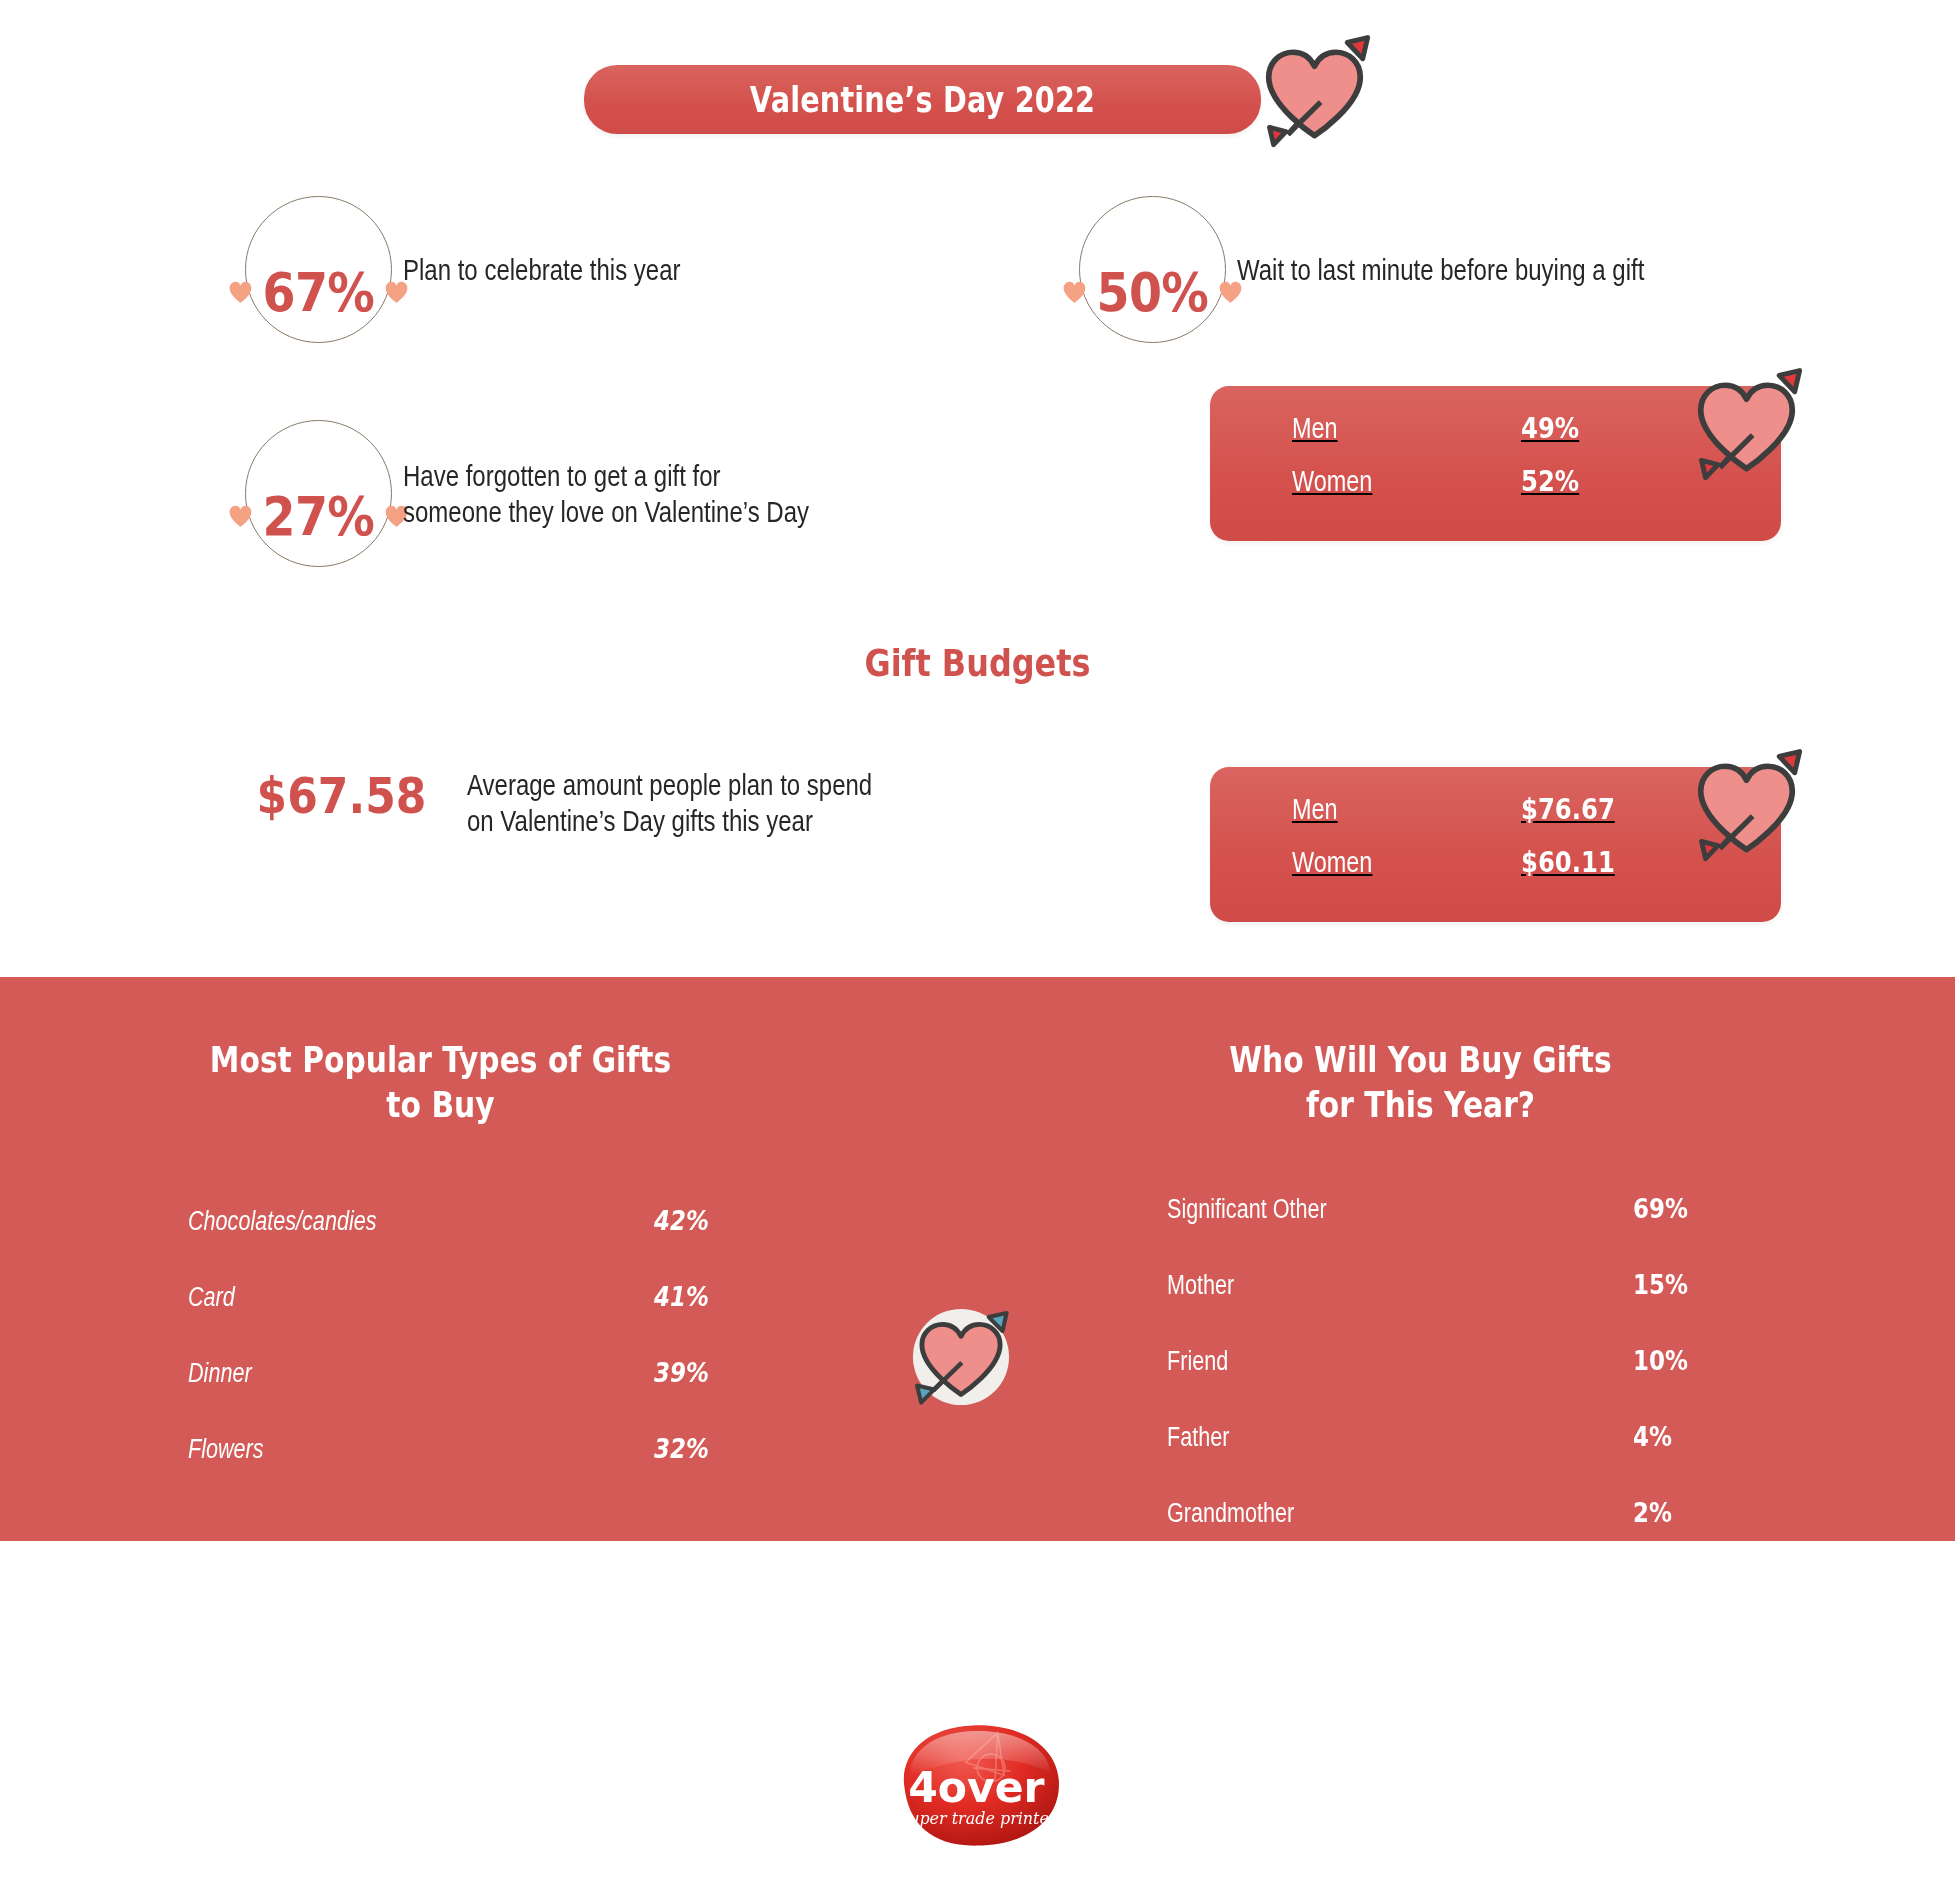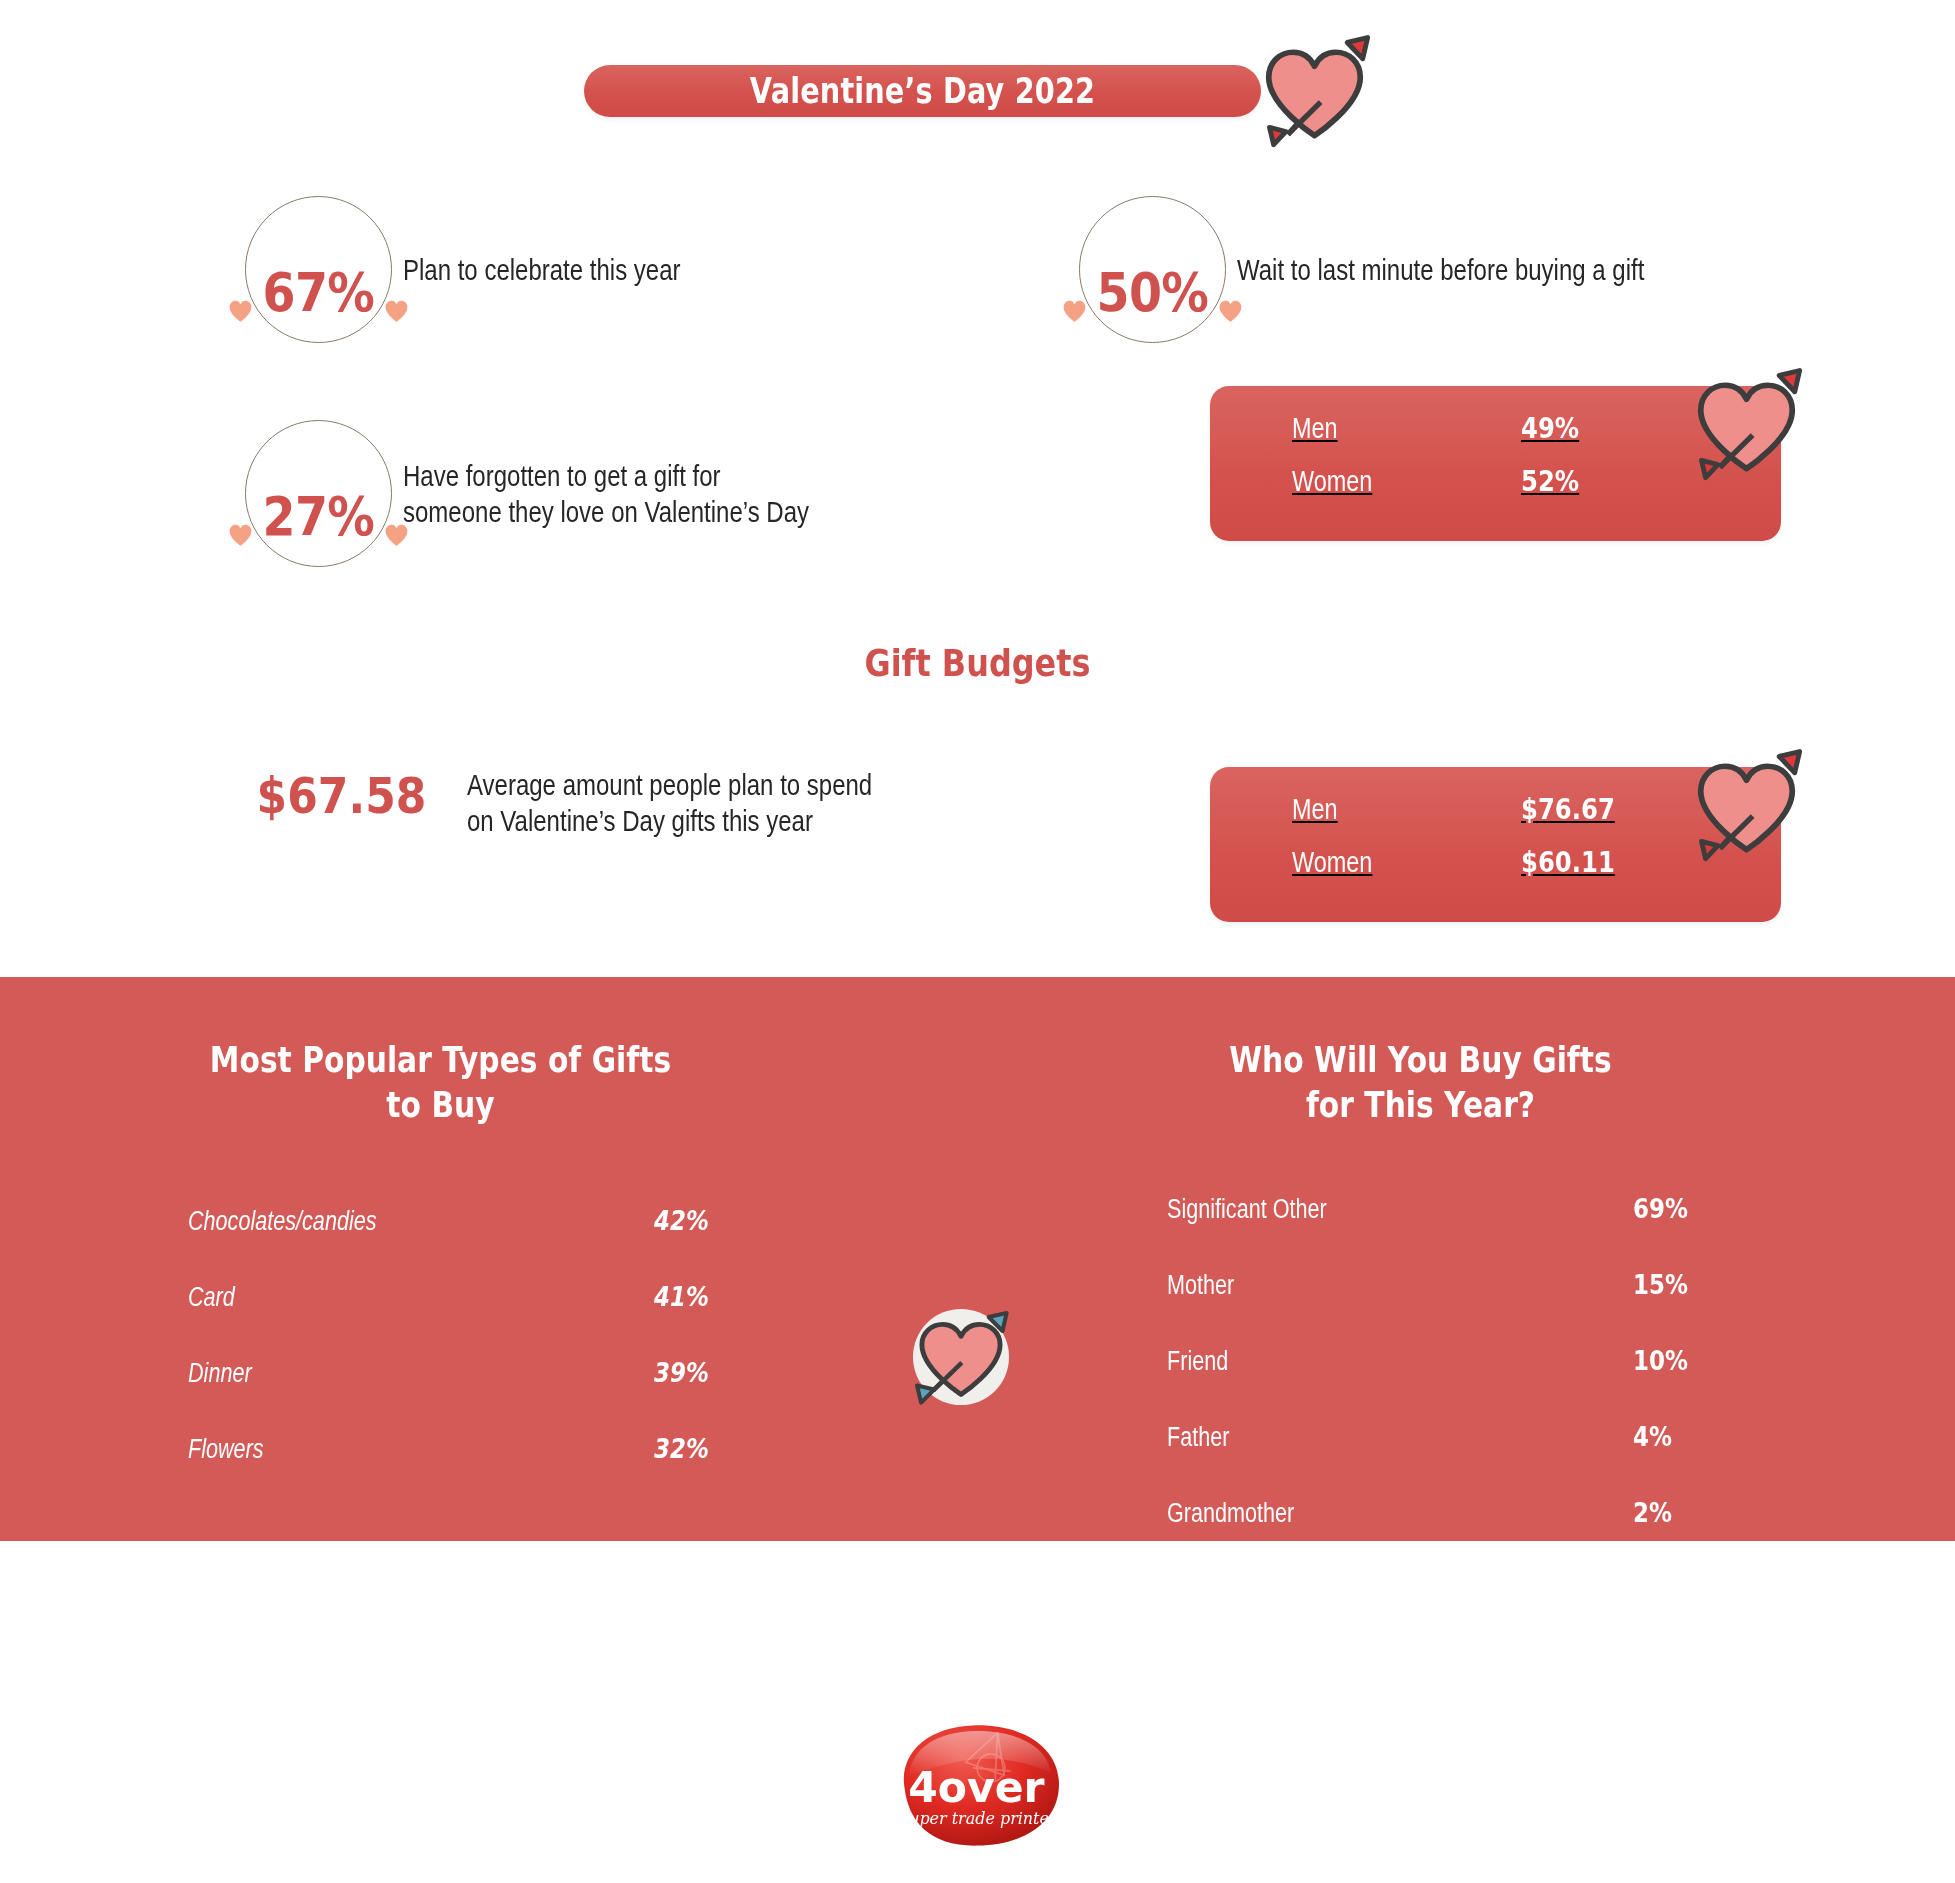--- a/index.html
+++ b/index.html
@@ -17,21 +17,21 @@
     background: #ffffff;
     overflow: hidden;
   }
 
   
   .header-banner {
     position: absolute;
     left: 584px;
     top: 65px;
     width: 677px;
-    height: 52px;
+    height: 69px;
     background: linear-gradient(180deg,#d9645f 0%,#d4514d 55%,#cf4b47 100%);
     border-radius: 33px;
     box-shadow: 0 2.4px 5.7px rgba(0,0,0,.06);
   }
   .header-title {
     position: absolute;
     left: 0; top: 0;
     width: 100%; height: 100%;
     display: flex; align-items: center; justify-content: center;
     color: #ffffff;
@@ -62,21 +62,21 @@
     height: 147px;
     border: 1.6px solid #8a7a66;
     border-radius: 50%;
     flex: 0 0 auto;
     display: flex;
     align-items: center;
     justify-content: center;
   }
   .stat-inner {
     display: flex;
-    align-items: flex-end;
+    align-items: center;
     gap: 2px;
     white-space: nowrap;
     margin-top: 45px;
   }
   .stat-value {
     color: #d0524e;
     font-size: 54px;
     font-weight: bold;
     font-family: "DejaVu Sans", sans-serif;
     transform: scaleX(0.88);

